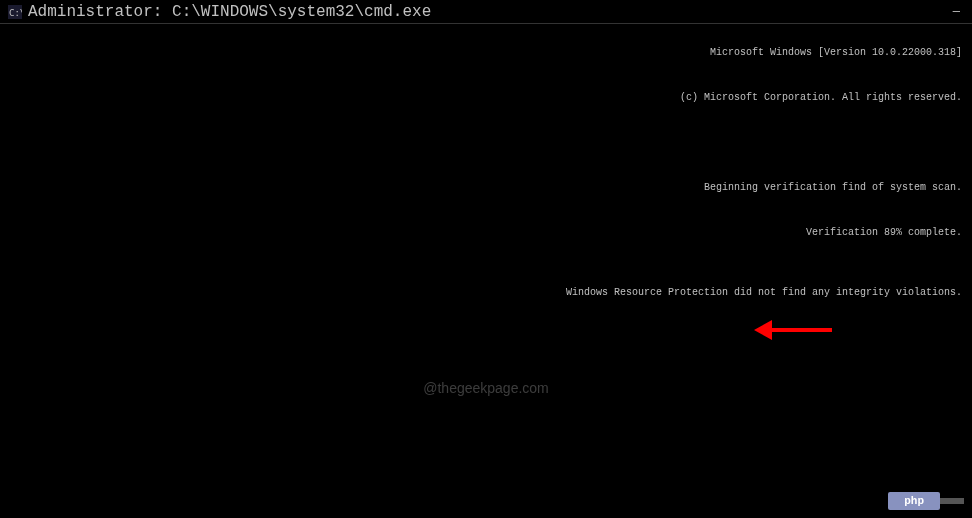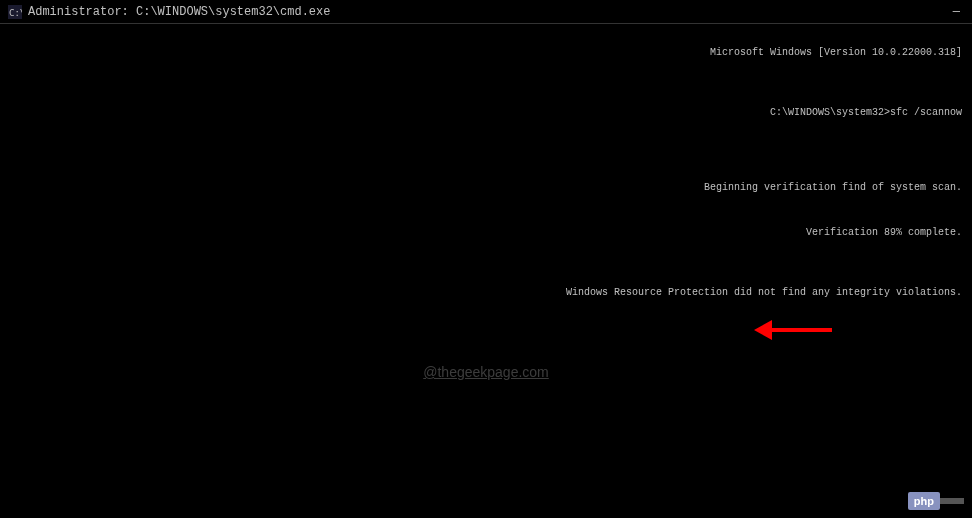--- a/index.html
+++ b/index.html
@@ -36,21 +36,21 @@
       background: #555;
       display: flex;
       align-items: center;
       justify-content: center;
       font-size: 9px;
       color: #fff;
     }
 
     .title-bar-text {
       color: #c0c0c0;
-      font-size: 12px;
+      font-size: 16px;
     }
 
     .title-bar-controls {
       display: flex;
       gap: 8px;
     }
 
     .title-bar-btn {
       color: #c0c0c0;
       font-size: 12px;
@@ -74,45 +74,44 @@
     }
 
     .arrow {
       position: absolute;
       right: 140px;
       top: 296px;
     }
 
     .watermark {
       position: absolute;
-      top: 340px;
+      top: 356px;
       left: 50%;
       transform: translateX(-50%);
       color: rgba(150, 150, 150, 0.4);
       font-size: 14px;
       font-family: Arial, sans-serif;
       white-space: nowrap;
-      text-decoration: underline;
     }
 
     .php-badge {
       position: absolute;
       bottom: 8px;
       right: 8px;
       display: flex;
       align-items: center;
     }
 
     .php-logo {
       background: #8892BF;
       color: #fff;
       font-size: 11px;
       font-weight: bold;
-      padding: 3px 6px;
-      font-family: Liberation Sans, sans-serif;
+      padding: 3px 16px;
+      font-family: Liberation Mono, monospace;
       border-radius: 2px;
     }
 
     .php-extra {
       background: #555;
       color: #fff;
       font-size: 11px;
       padding: 3px 12px;
       font-family: Arial, sans-serif;
     }
@@ -151,24 +150,24 @@
   <div class="title-bar-controls">
     <span class="title-bar-btn">—</span>
   </div>
 </div>
 
 <div class="terminal-body">
 
   <div class="line">
     <span>Microsoft Windows [Version 10.0.22000.318]</span>
   </div>
+  <div class="line">
+    <span>(c) Microsoft Corporation. All rights reserved.</span>
+  </div>
   <div class="line">&nbsp;</div>
-  <div class="line">
-    <span>C:\WINDOWS\system32&gt;sfc /scannow</span>
-  </div>
   <div class="line">&nbsp;</div>
   <div class="line">&nbsp;</div>
   <div class="line">
     <span>Beginning verification find of system scan.</span>
   </div>
   <div class="line">
     <span>Verification 89% complete.</span>
   </div>
   <div class="line">&nbsp;</div>
   <div class="line">

